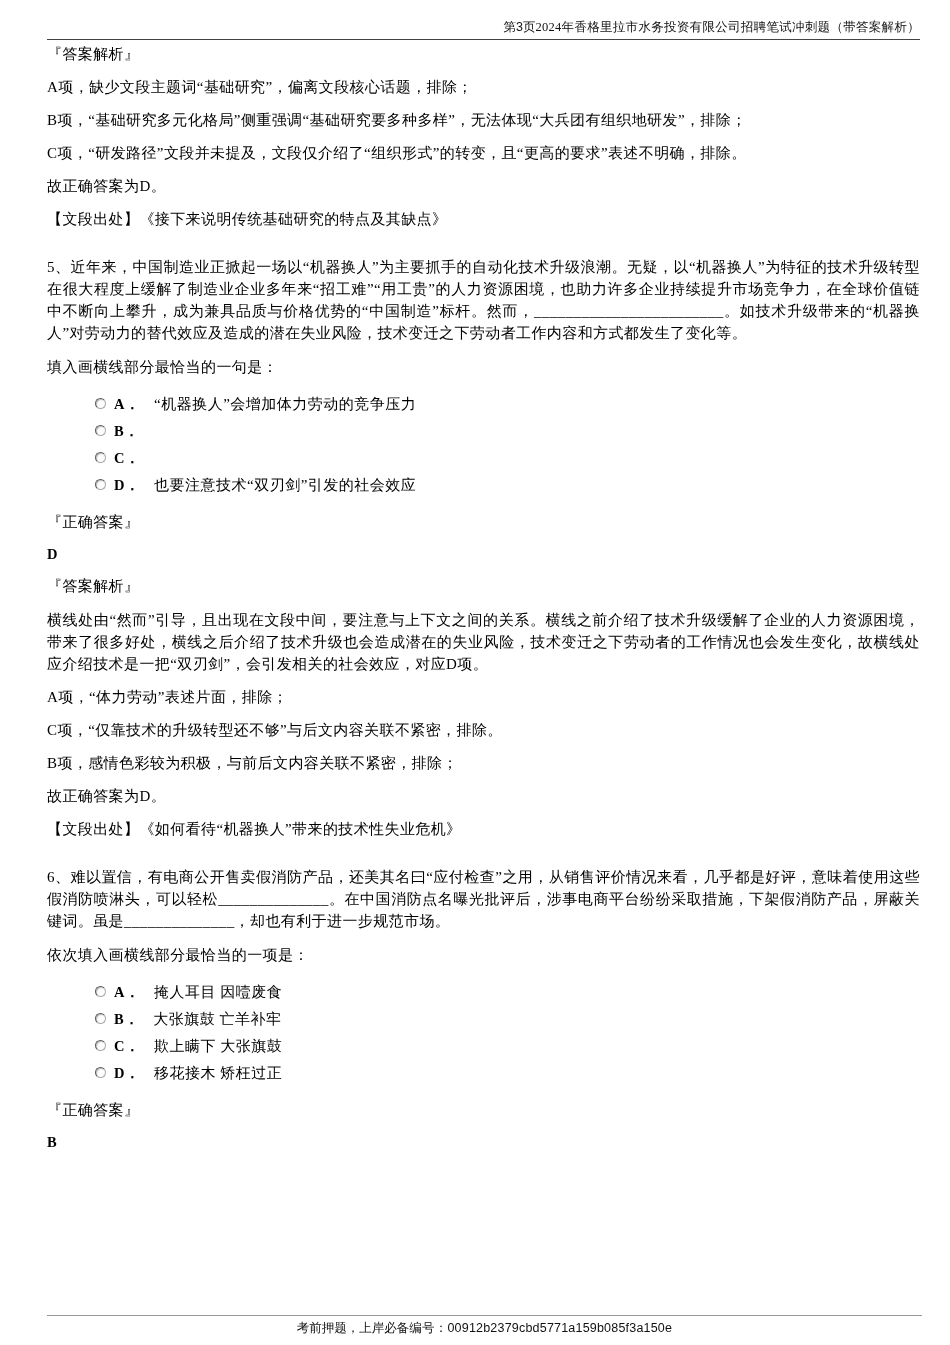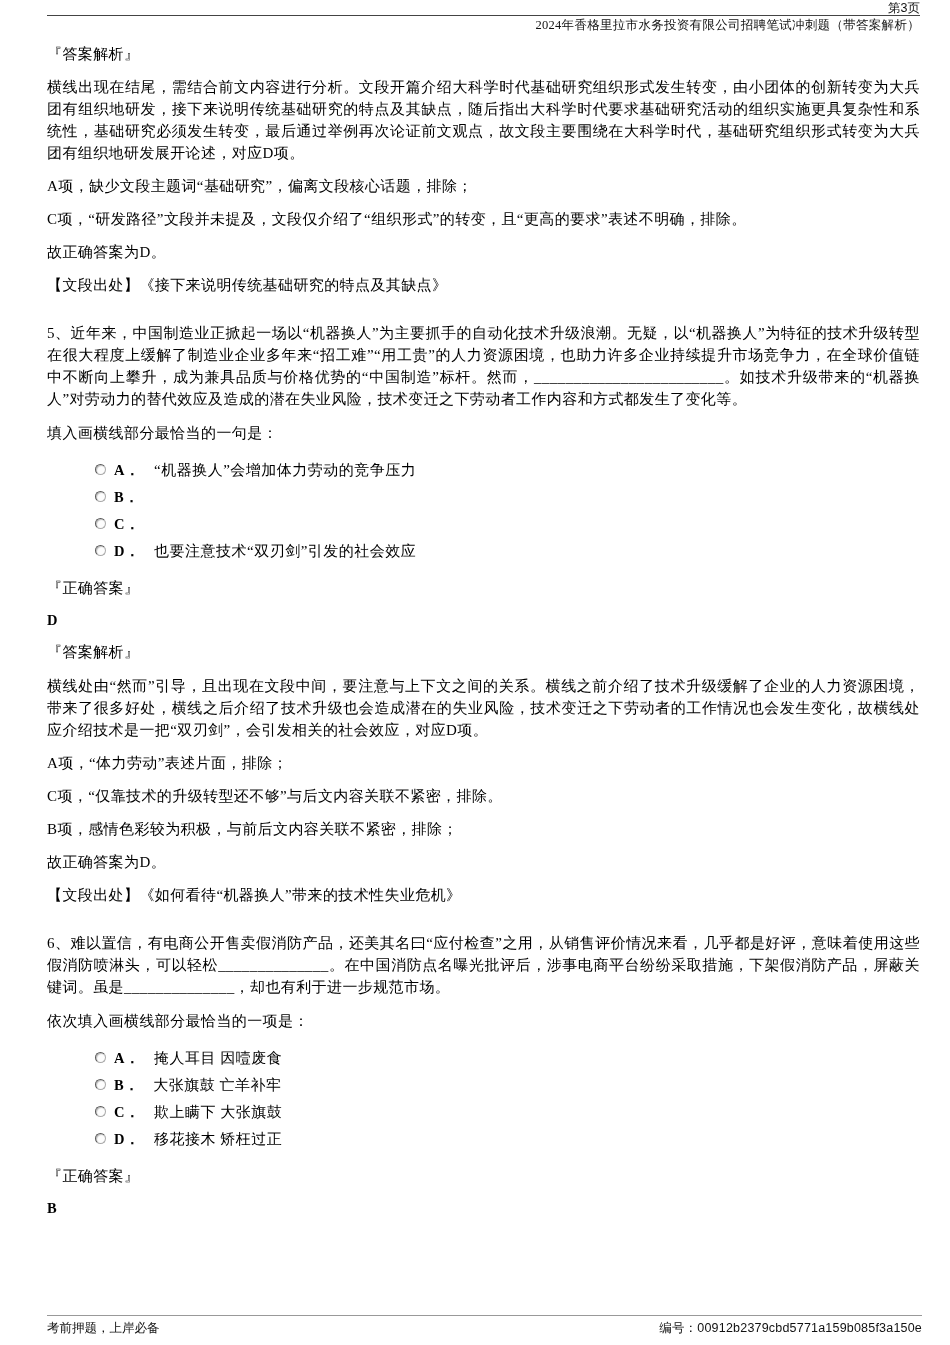--- a/index.html
+++ b/index.html
@@ -4,25 +4,25 @@
 <style>
   html,body{margin:0;padding:0;background:#fff;}
   body{
     width:950px;height:1345px;position:relative;overflow:hidden;
     font-family:"Liberation Sans","DejaVu Sans",sans-serif;
     color:#000;
   }
   .page{width:950px;height:1345px;position:relative;}
   
   .header{
-    position:absolute;top:0;left:47px;right:30px;height:16px;
+    position:absolute;top:0;left:47px;right:30px;height:40px;
     border-bottom:1.5px solid #444;
-    display:flex;justify-content:space-between;align-items:flex-end;
+    display:flex;justify-content:flex-end;align-items:flex-end;
     padding-bottom:3px;box-sizing:border-box;
-    font-size:12.5px;color:#111;flex-direction:column;
+    font-size:12.5px;color:#111;
   }
   .header .doc-title{letter-spacing:.3px;font-family:Liberation Serif, serif;}
   
   .content{
     position:absolute;top:32px;left:47px;right:30px;
     font-size:15px;line-height:22px;letter-spacing:.4px;
     text-align:justify;
     font-family:Liberation Serif, serif;
   }
   .content p{margin:11px 0;}
@@ -46,40 +46,40 @@
   .answer-block{margin-top:14px;}
   .answer-head{margin:0;line-height:21px;}
   .answer-letter{margin:0;line-height:21px;font-weight:bold;font-size:14.5px;}
   .analysis-head{margin:6px 0 0 0;line-height:21px;}
   .analysis-para{margin-top:12px !important;}
   .prompt{margin-top:12px !important;}
   
   .footer{
     position:absolute;left:47px;right:28px;bottom:8px;
     border-top:1px solid #999;
-    display:flex;justify-content:space-between;align-items:flex-start;
+    display:flex;justify-content:center;align-items:flex-start;
     padding-top:4px;font-size:12.5px;color:#111;
   }
   .footer .serial{letter-spacing:.2px;}
 </style>
 </head>
 <body>
 
 <div class="page">
 
   <div class="header">
     <span>第3页</span>
     <span class="doc-title">2024年香格里拉市水务投资有限公司招聘笔试冲刺题（带答案解析）</span>
   </div>
 
   <div class="content">
 
     <p class="bracket-head first-head">『答案解析』</p>
-    <p>横线出现在结尾，需结合前文内容进行分析。文段开篇介绍大科学时代基础研究组织形式发生转变，由小团体的创新转变为大兵团有组织地研发，接下来说明传统基础研究的特点及其缺点，随后指出大科学时代要求基础研究活动的组织实施更具复杂性和系统性，基础研究必须发生转变，最后通过举例再次论证前文观点，故文段主要围绕在大科学时代，基础研究组织形式转变为大兵团有组织地研发展开论述，对应D项。</p>
     <p>A项，缺少文段主题词“基础研究”，偏离文段核心话题，排除；</p>
+    <p>B项，“基础研究多元化格局”侧重强调“基础研究要多种多样”，无法体现“大兵团有组织地研发”，排除；</p>
     <p>C项，“研发路径”文段并未提及，文段仅介绍了“组织形式”的转变，且“更高的要求”表述不明确，排除。</p>
     <p>故正确答案为D。</p>
     <p>【文段出处】《接下来说明传统基础研究的特点及其缺点》</p>
 
     <p class="stem">5、近年来，中国制造业正掀起一场以“机器换人”为主要抓手的自动化技术升级浪潮。无疑，以“机器换人”为特征的技术升级转型在很大程度上缓解了制造业企业多年来“招工难”“用工贵”的人力资源困境，也助力许多企业持续提升市场竞争力，在全球价值链中不断向上攀升，成为兼具品质与价格优势的“中国制造”标杆。然而，________________________。如技术升级带来的“机器换人”对劳动力的替代效应及造成的潜在失业风险，技术变迁之下劳动者工作内容和方式都发生了变化等。</p>
     <p class="prompt">填入画横线部分最恰当的一句是：</p>
     <ul class="options">
       <li>
         <span class="radio"></span>
         <span class="opt-label">A．</span>

